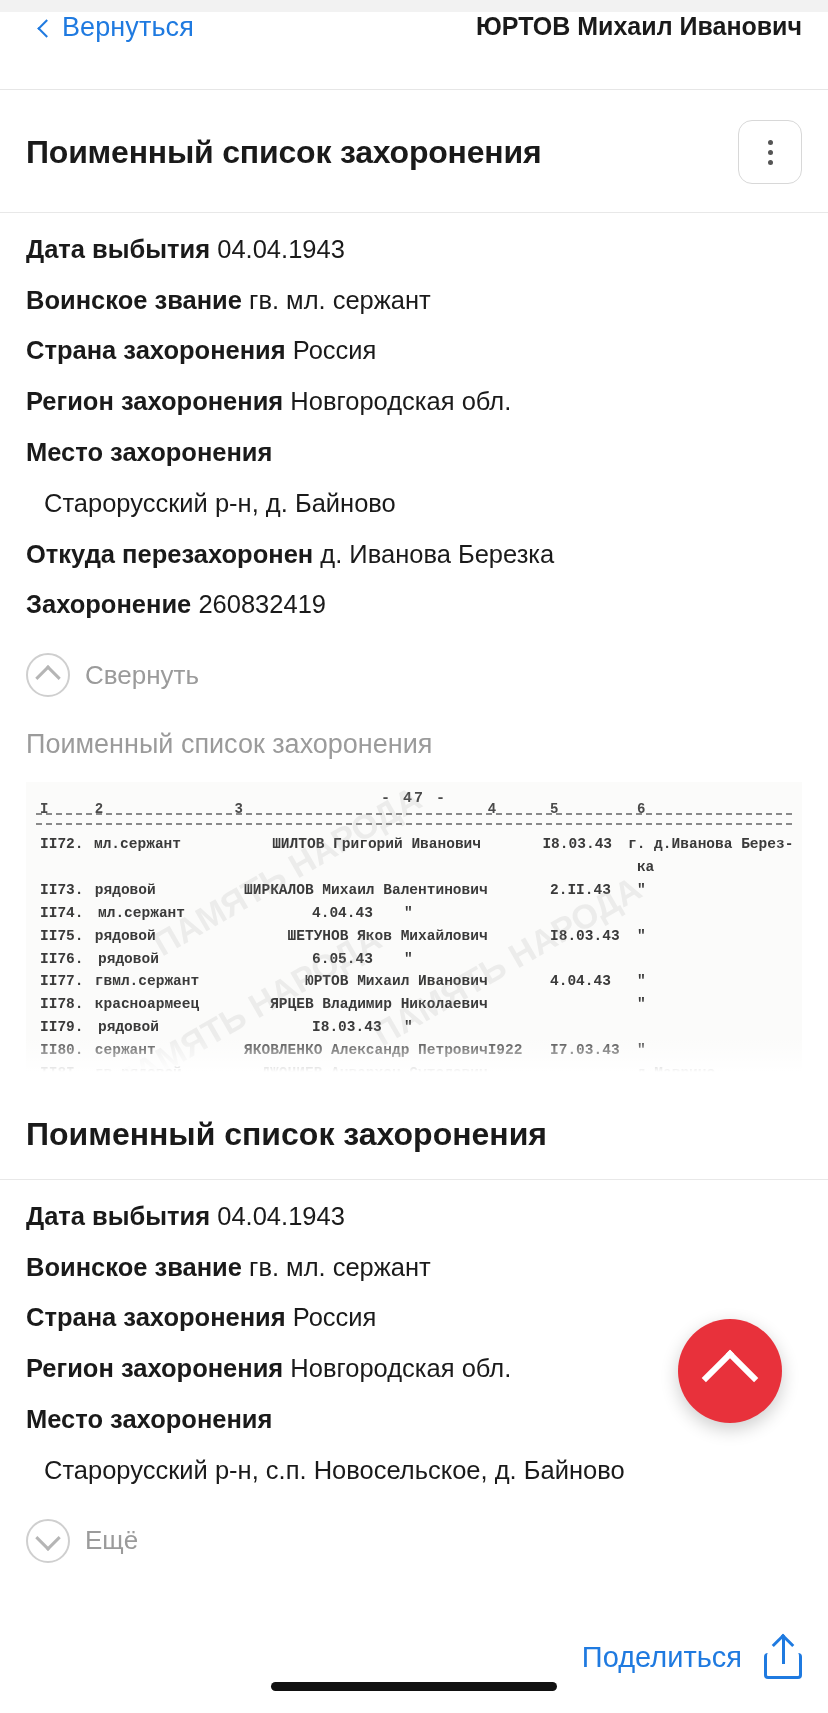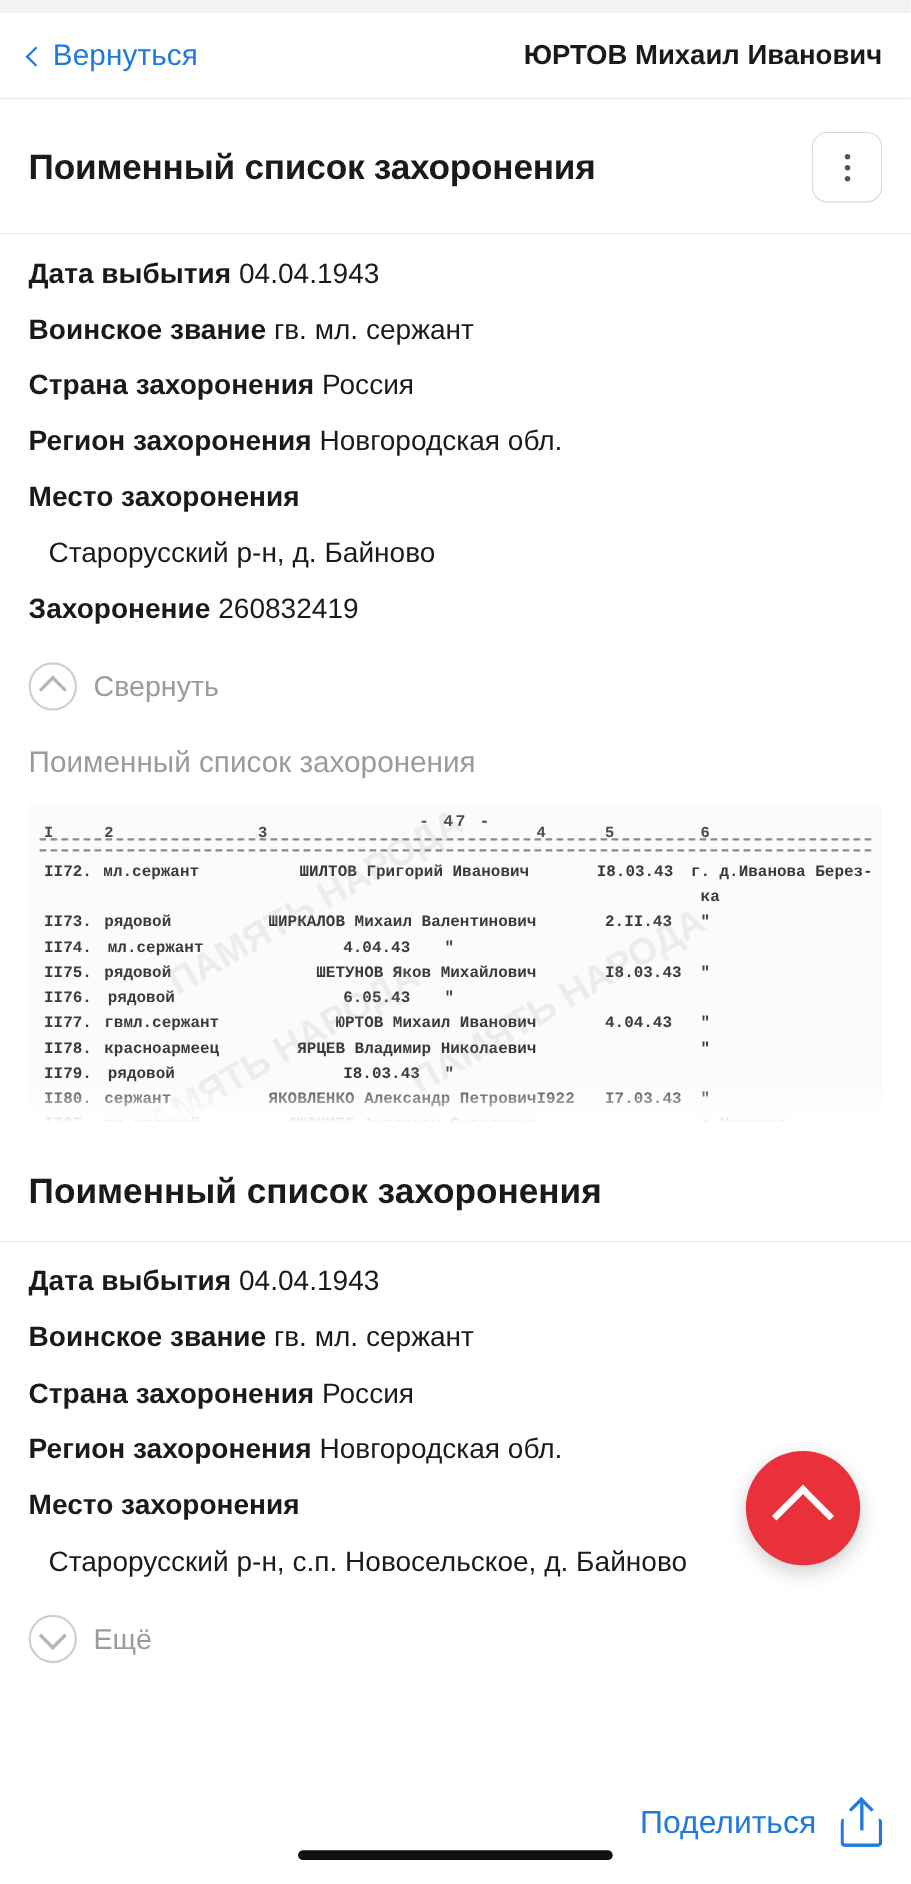--- a/index.html
+++ b/index.html
@@ -17,22 +17,22 @@
   }
   .statusbar {
     height: 12px;
     background: #f2f2f2;
     width: 100%;
   }
   
   .navbar {
     height: 78px;
     display: flex;
-    align-items: center;
-    padding: 0 22px;
+    align-items: flex-start;
+    padding: 0 36px;
     box-sizing: border-box;
     background: #ffffff;
     border-bottom: 1px solid #e6e6e6;
     position: relative;
   }
   .back-btn {
     display: flex;
     align-items: center;
     gap: 10px;
     cursor: pointer;
@@ -355,20 +355,24 @@
     <span class="k">Страна захоронения</span>
     <span class="v">Россия</span>
   </div>
   <div class="field">
     <span class="k">Регион захоронения</span>
     <span class="v">Новгородская обл.</span>
   </div>
   <div class="field stacked">
     <span class="k">Место захоронения</span>
     <span class="v">Старорусский р-н, д. Байново</span>
+  </div>
+  <div class="field">
+    <span class="k">Откуда перезахоронен</span>
+    <span class="v">д. Иванова Березка</span>
   </div>
   <div class="field">
     <span class="k">Захоронение</span>
     <span class="v">260832419</span>
   </div>
 </div>
 
 <div class="toggle-row">
   <span class="circle-arrow up">
       <span></span>

